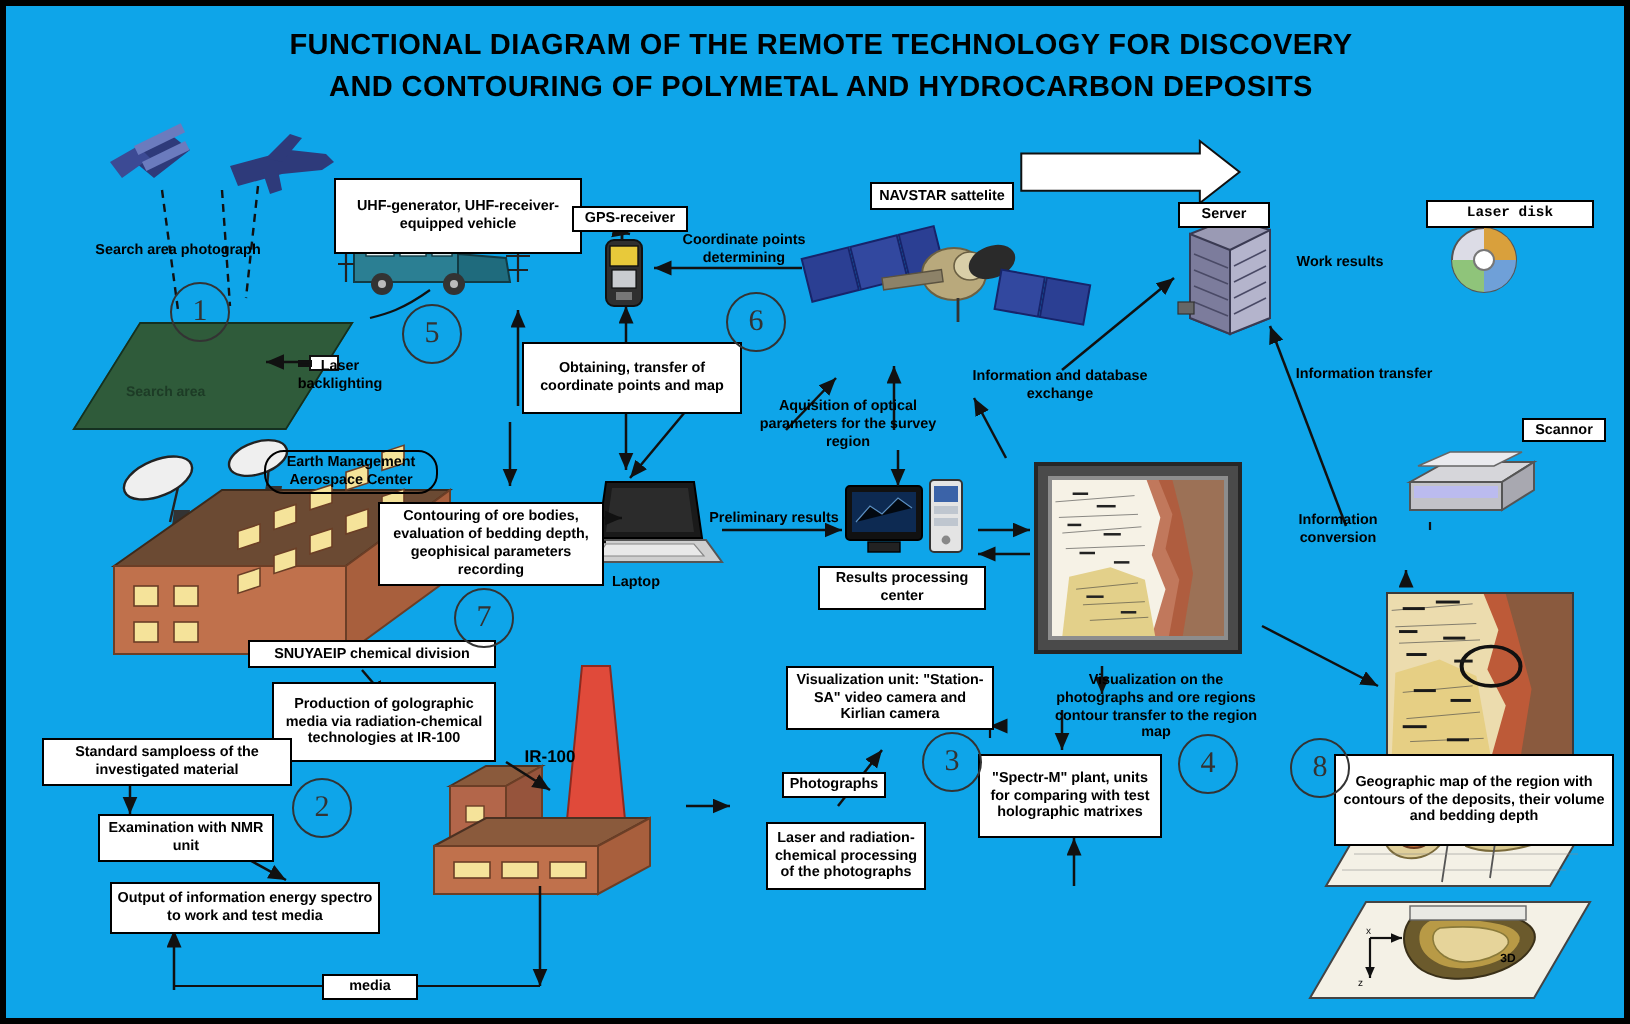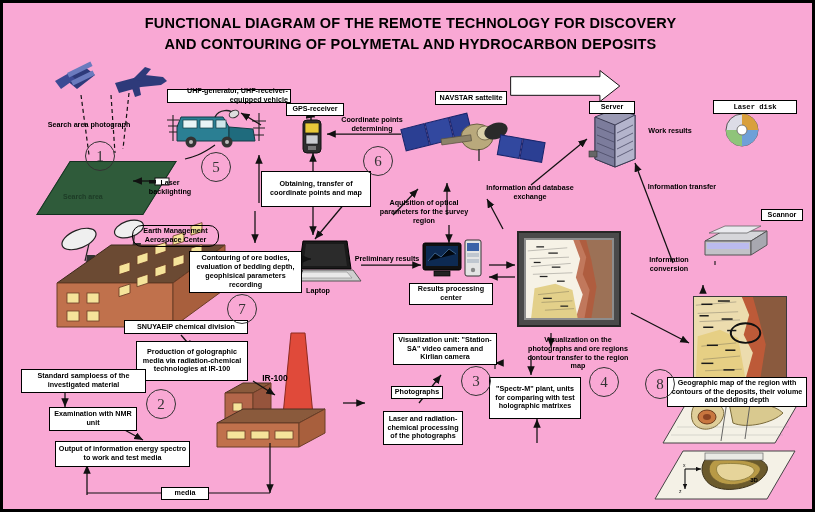--- a/index.html
+++ b/index.html
@@ -1,19 +1,19 @@
 <!DOCTYPE html>
 <html><head>
 <meta charset="utf-8">
 <title>Functional Diagram</title>
 <style>
   html,body{margin:0;padding:0;background:#ffffff;}
   #page{
     position:relative;width:815px;height:512px;
-    background:#f9a8d4;border:3px solid #000;box-sizing:border-box;
+    background:#0ea5e9;border:3px solid #000;box-sizing:border-box;
     font-family:"Liberation Sans", sans-serif;overflow:hidden;
   }
   #title{
     position:absolute;left:0;top:10px;width:815px;text-align:center;
     font-size:14.5px;font-weight:bold;letter-spacing:.2px;color:#000;line-height:1.42;
   }
   .box{
     position:absolute;border:1px solid #000;background:#fff;
     font-size:7.2px;font-weight:bold;text-align:center;color:#000;
     line-height:1.22;box-sizing:border-box;
@@ -435,21 +435,21 @@
       <path d="M100,366 L100,390" opacity="0"></path>
       <path d="M612,205 L612,205"></path>
       <path d="M712,258 L712,262"></path>
     </g>
 
     <g>
       <polygon points="322,106 466,106 466,96 498,121 466,146 466,136 322,136" fill="#ffffff" stroke="#111" stroke-width="1.6" transform="translate(308,8) scale(0.62)"></polygon>
     </g>
   </svg>
 
-  <div class="box" style="left:164px;top:86px;width:124px;height:14px;text-align:right;">UHF-generator, UHF-receiver-equipped vehicle</div>
+  <div class="box" style="left:164px;top:86px;width:124px;height:38px;">UHF-generator, UHF-receiver-equipped vehicle</div>
 
   <div class="box" style="left:283px;top:100px;width:58px;height:13px;">GPS-receiver</div>
 
   <div class="box" style="left:432px;top:88px;width:72px;height:14px;">NAVSTAR satteIite</div>
 
   <div class="box" style="left:586px;top:98px;width:46px;height:13px;">Server</div>
 
   <div class="box" style="left:710px;top:97px;width:84px;height:14px;font-family:Liberation Mono, monospace;">Laser disk</div>
 
   <div class="box" style="left:734px;top:206px;width:42px;height:12px;margin-left:24px;">Scannor</div>
@@ -475,21 +475,21 @@
   <div class="box" style="left:158px;top:484px;width:48px;height:13px;">media</div>
 
   <div class="box" style="left:388px;top:383px;width:52px;height:13px;">Photographs</div>
 
   <div class="box" style="left:380px;top:408px;width:80px;height:34px;">Laser and radiation-chemical processing of the photographs</div>
 
   <div class="box" style="left:390px;top:330px;width:104px;height:32px;">Visualization unit: "Station-SA" video camera and Kirlian camera</div>
 
   <div class="box" style="left:486px;top:374px;width:92px;height:42px;">"Spectr-M" plant, units for comparing with test holographic matrixes</div>
 
-  <div class="box" style="left:664px;top:374px;width:140px;height:30px;">Geographic map of the region with contours of the deposits, their volume and bedding depth</div>
+  <div class="box" style="left:664px;top:374px;width:140px;height:46px;">Geographic map of the region with contours of the deposits, their volume and bedding depth</div>
 
   <div class="lbl" style="left:26px;top:118px;width:120px;">Search area photograph</div>
 
   <div class="lbl" style="left:136px;top:176px;width:62px;">Laser backlighting</div>
 
   <div class="lbl" style="left:328px;top:113px;width:82px;">Coordinate points determining</div>
 
   <div class="lbl" style="left:636px;top:124px;width:62px;">Work results</div>
 
   <div class="lbl" style="left:481px;top:181px;width:92px;">Information and database exchange</div>

